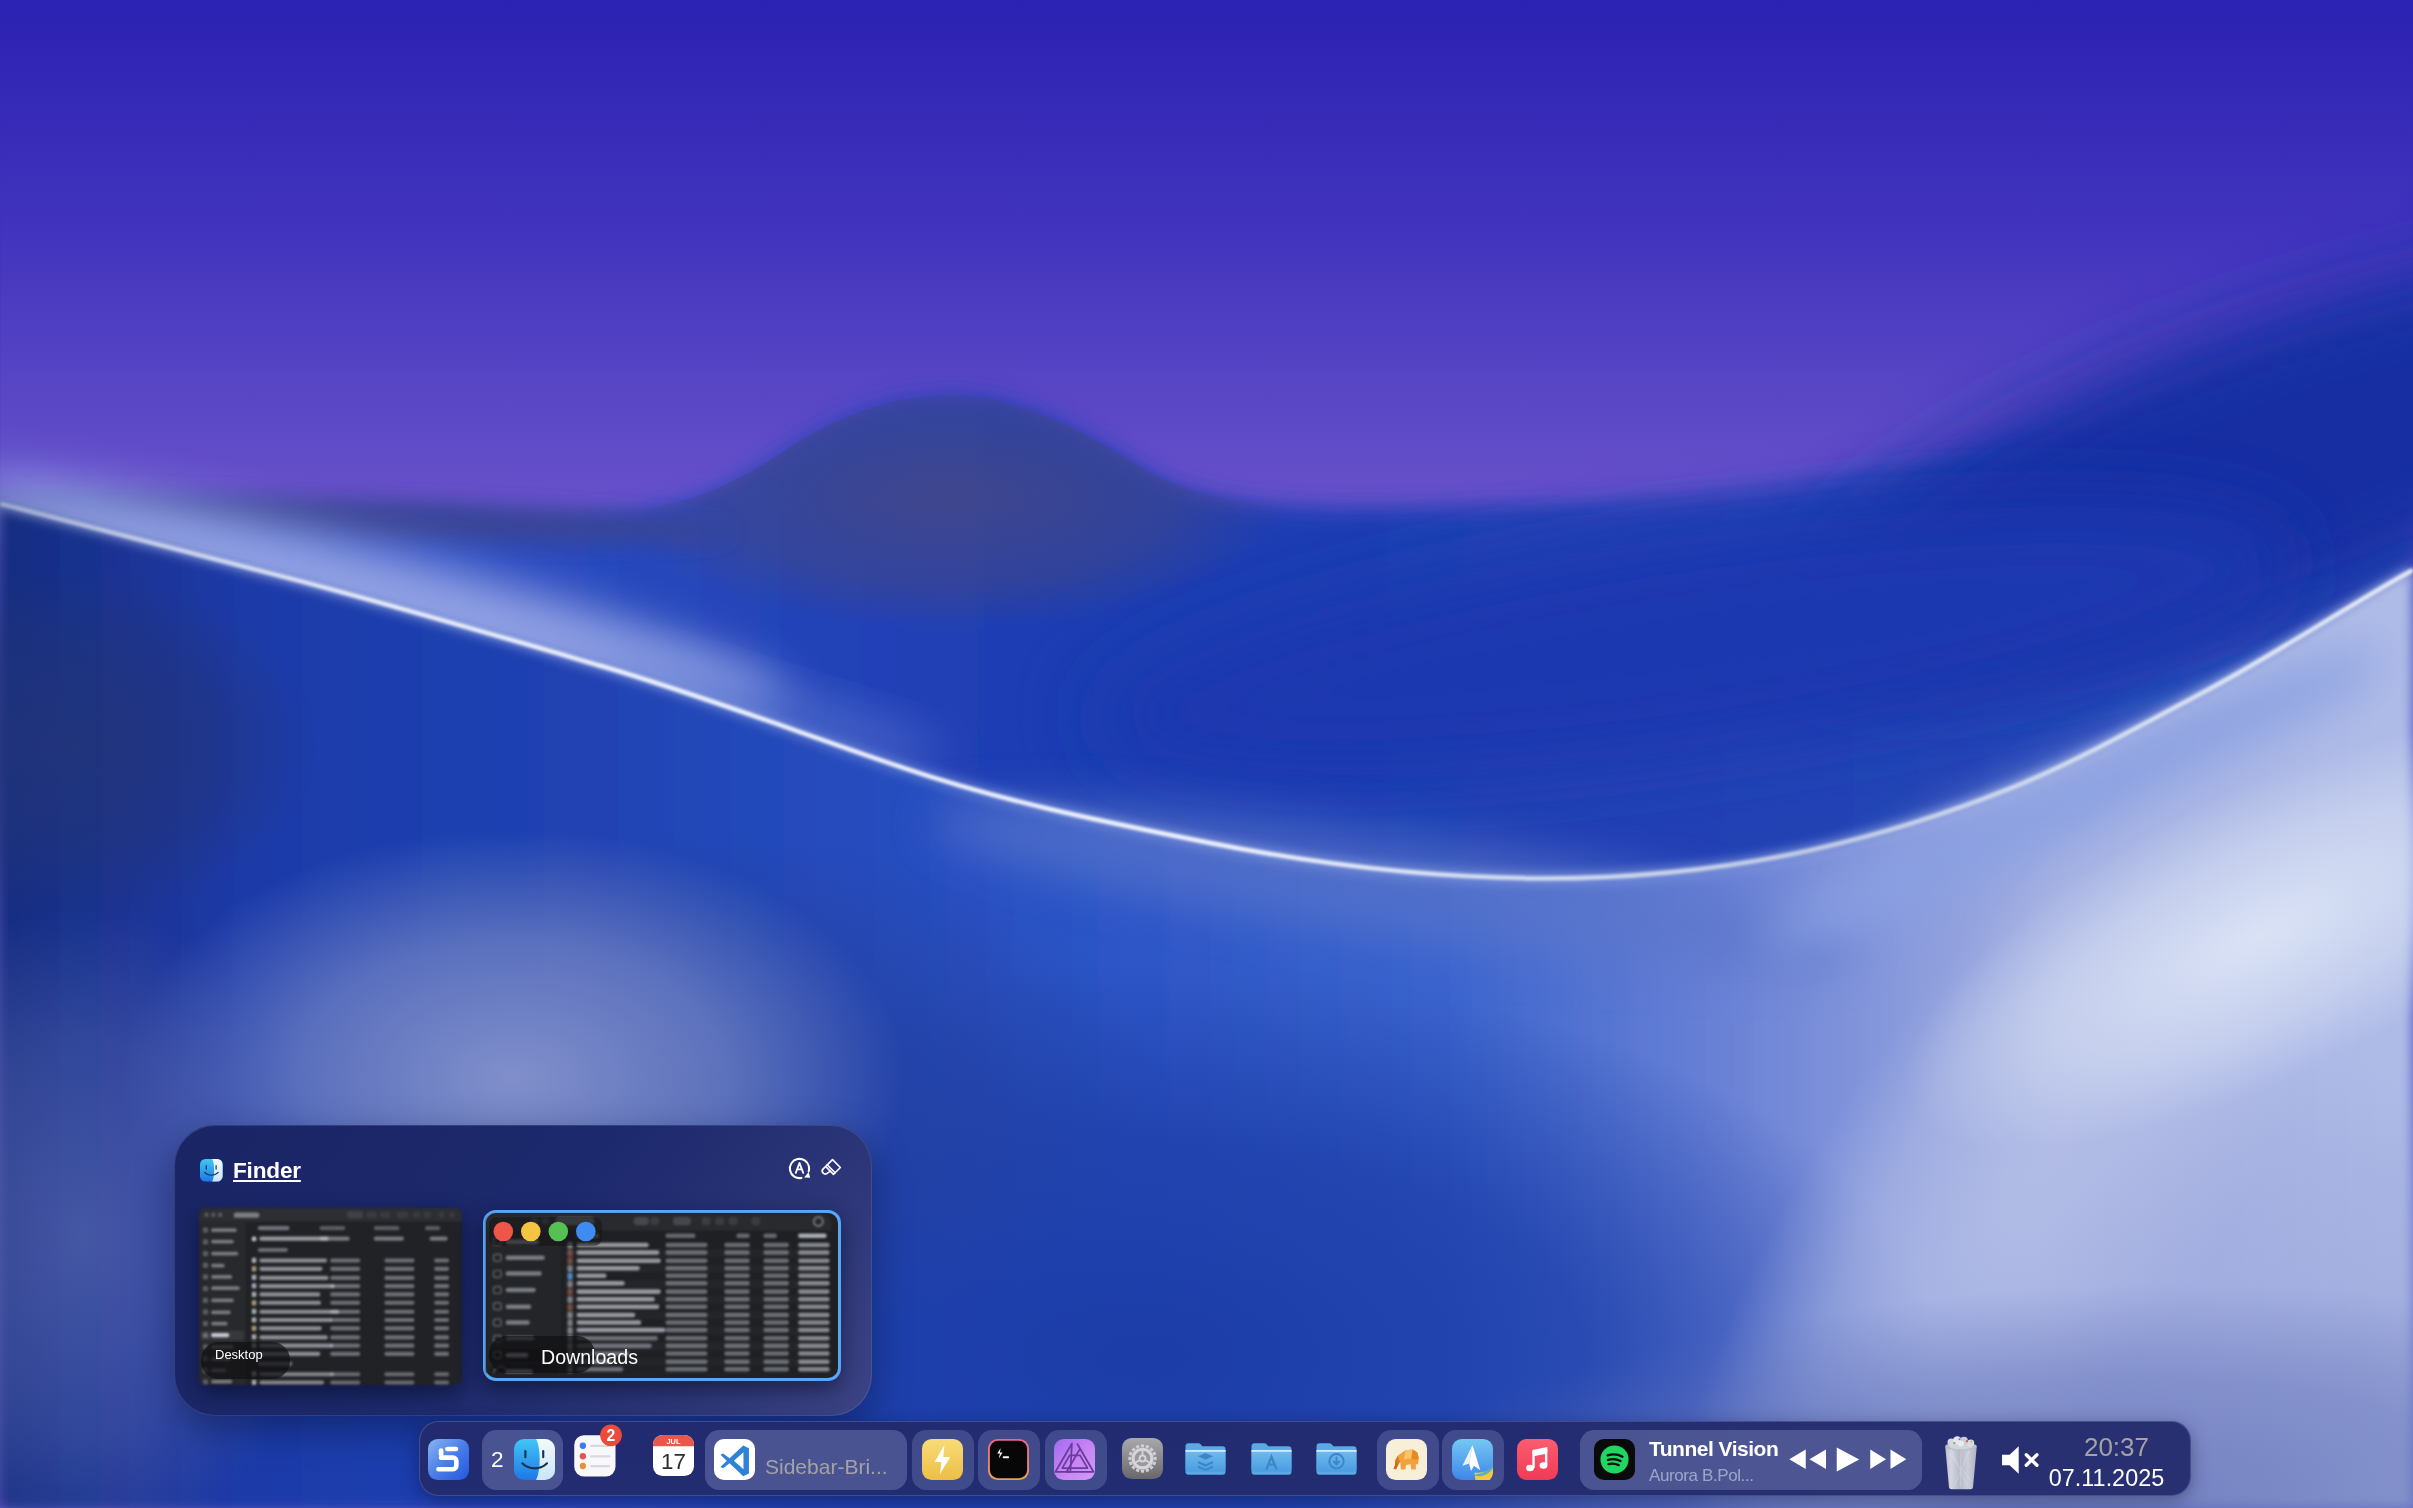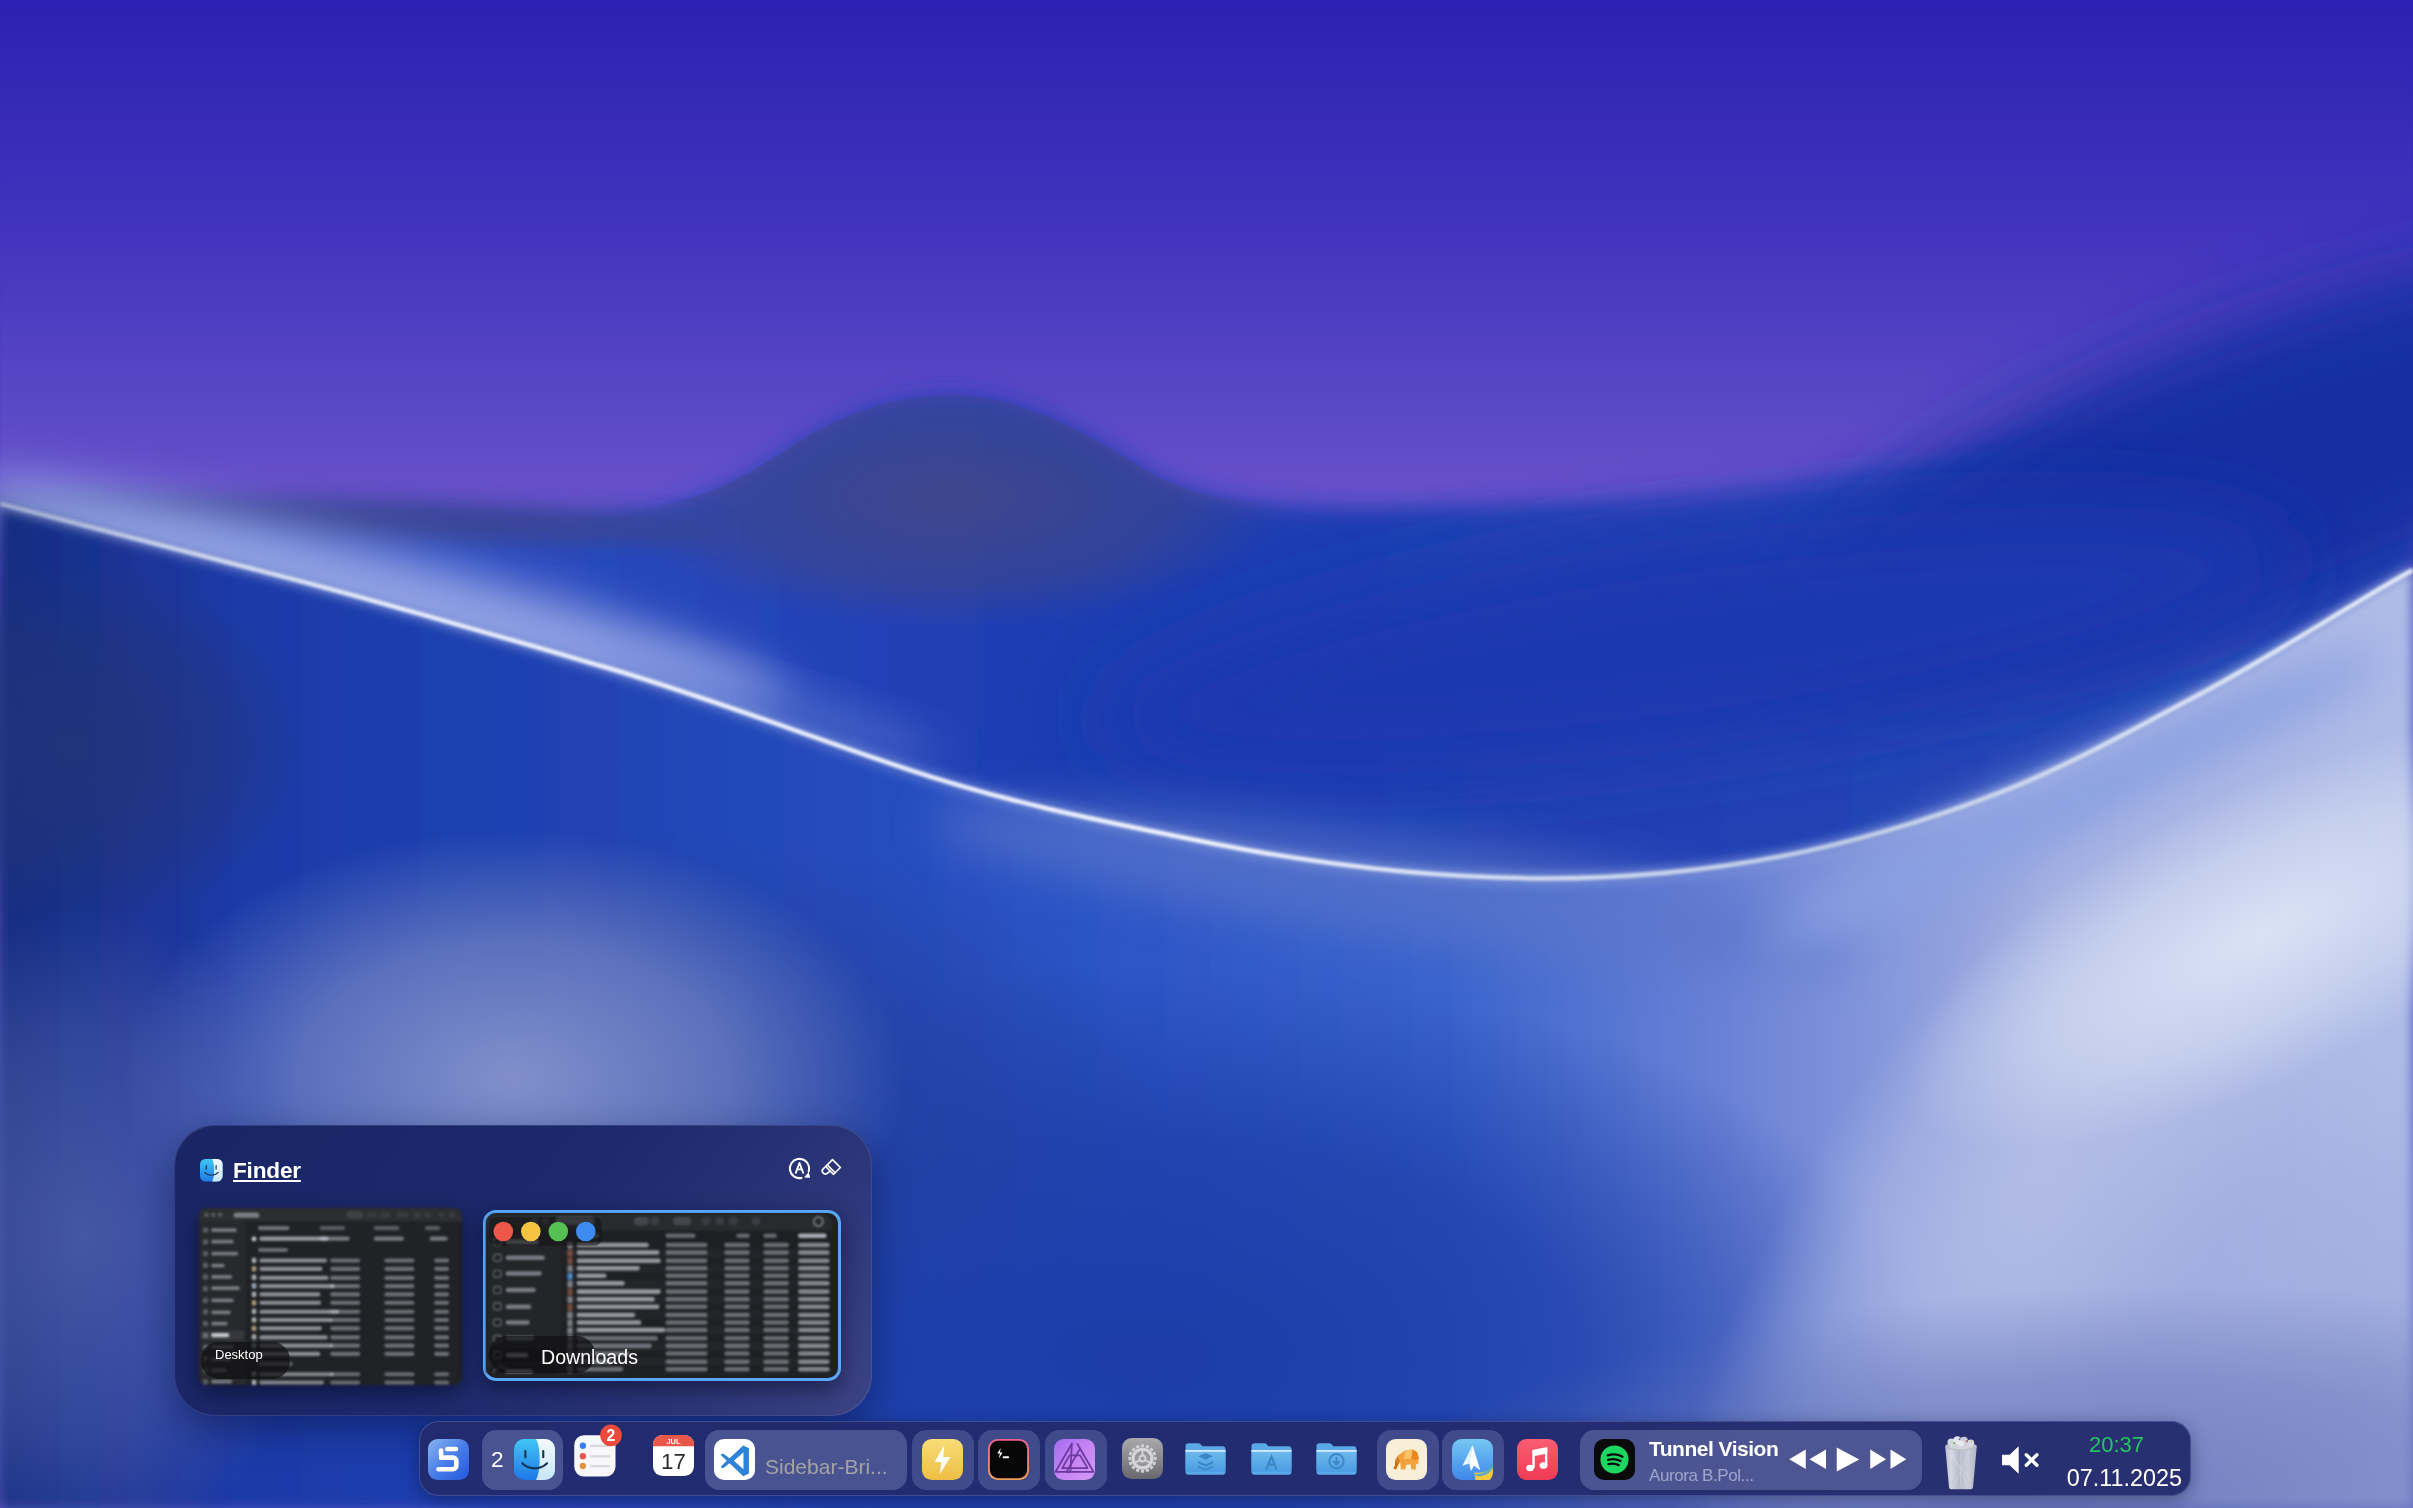--- a/index.html
+++ b/index.html
@@ -773,15 +773,15 @@
       <circle cx="36" cy="9.5" r="1.5" fill="#c96a5a"></circle>
       <circle cx="26" cy="7" r="1.3" fill="#5a81c9"></circle>
       <circle cx="42" cy="10" r="1.2" fill="#c9b75a"></circle>
       <path d="M12,26 L43,64 M19,69 L39,23 M27,71 L28,22 M36,69 L16,24" stroke="#ffffff" stroke-width="1" opacity="0.35"></path>
       </g>
     </svg>
 <svg class="abs" style="left:1999px;top:1441px" width="47" height="38" viewBox="0 0 62 50">
       <path d="M4,18 h10 l12,-11 v36 l-12,-11 h-10 z" fill="#ffffff"></path>
       <path d="M36,18 L50,32 M50,18 L36,32" stroke="#ffffff" stroke-width="4.5" stroke-linecap="round"></path>
     </svg>
-<div class="abs" style="left:2041px;top:1432px;width:151px;text-align:center;font-size:22px;color:#22c55e;">20:37</div>
-<div class="abs" style="left:2031px;top:1465px;width:151px;text-align:right;font-size:23.4px;color:#fff;">07.11.2025</div>
+<div class="abs" style="left:2041px;top:1432px;width:151px;text-align:center;font-size:26px;color:#a3a3a3;">20:37</div>
+<div class="abs" style="left:2031px;top:1465px;width:151px;text-align:center;font-size:23.4px;color:#fff;">07.11.2025</div>
 
 
 </body></html>

